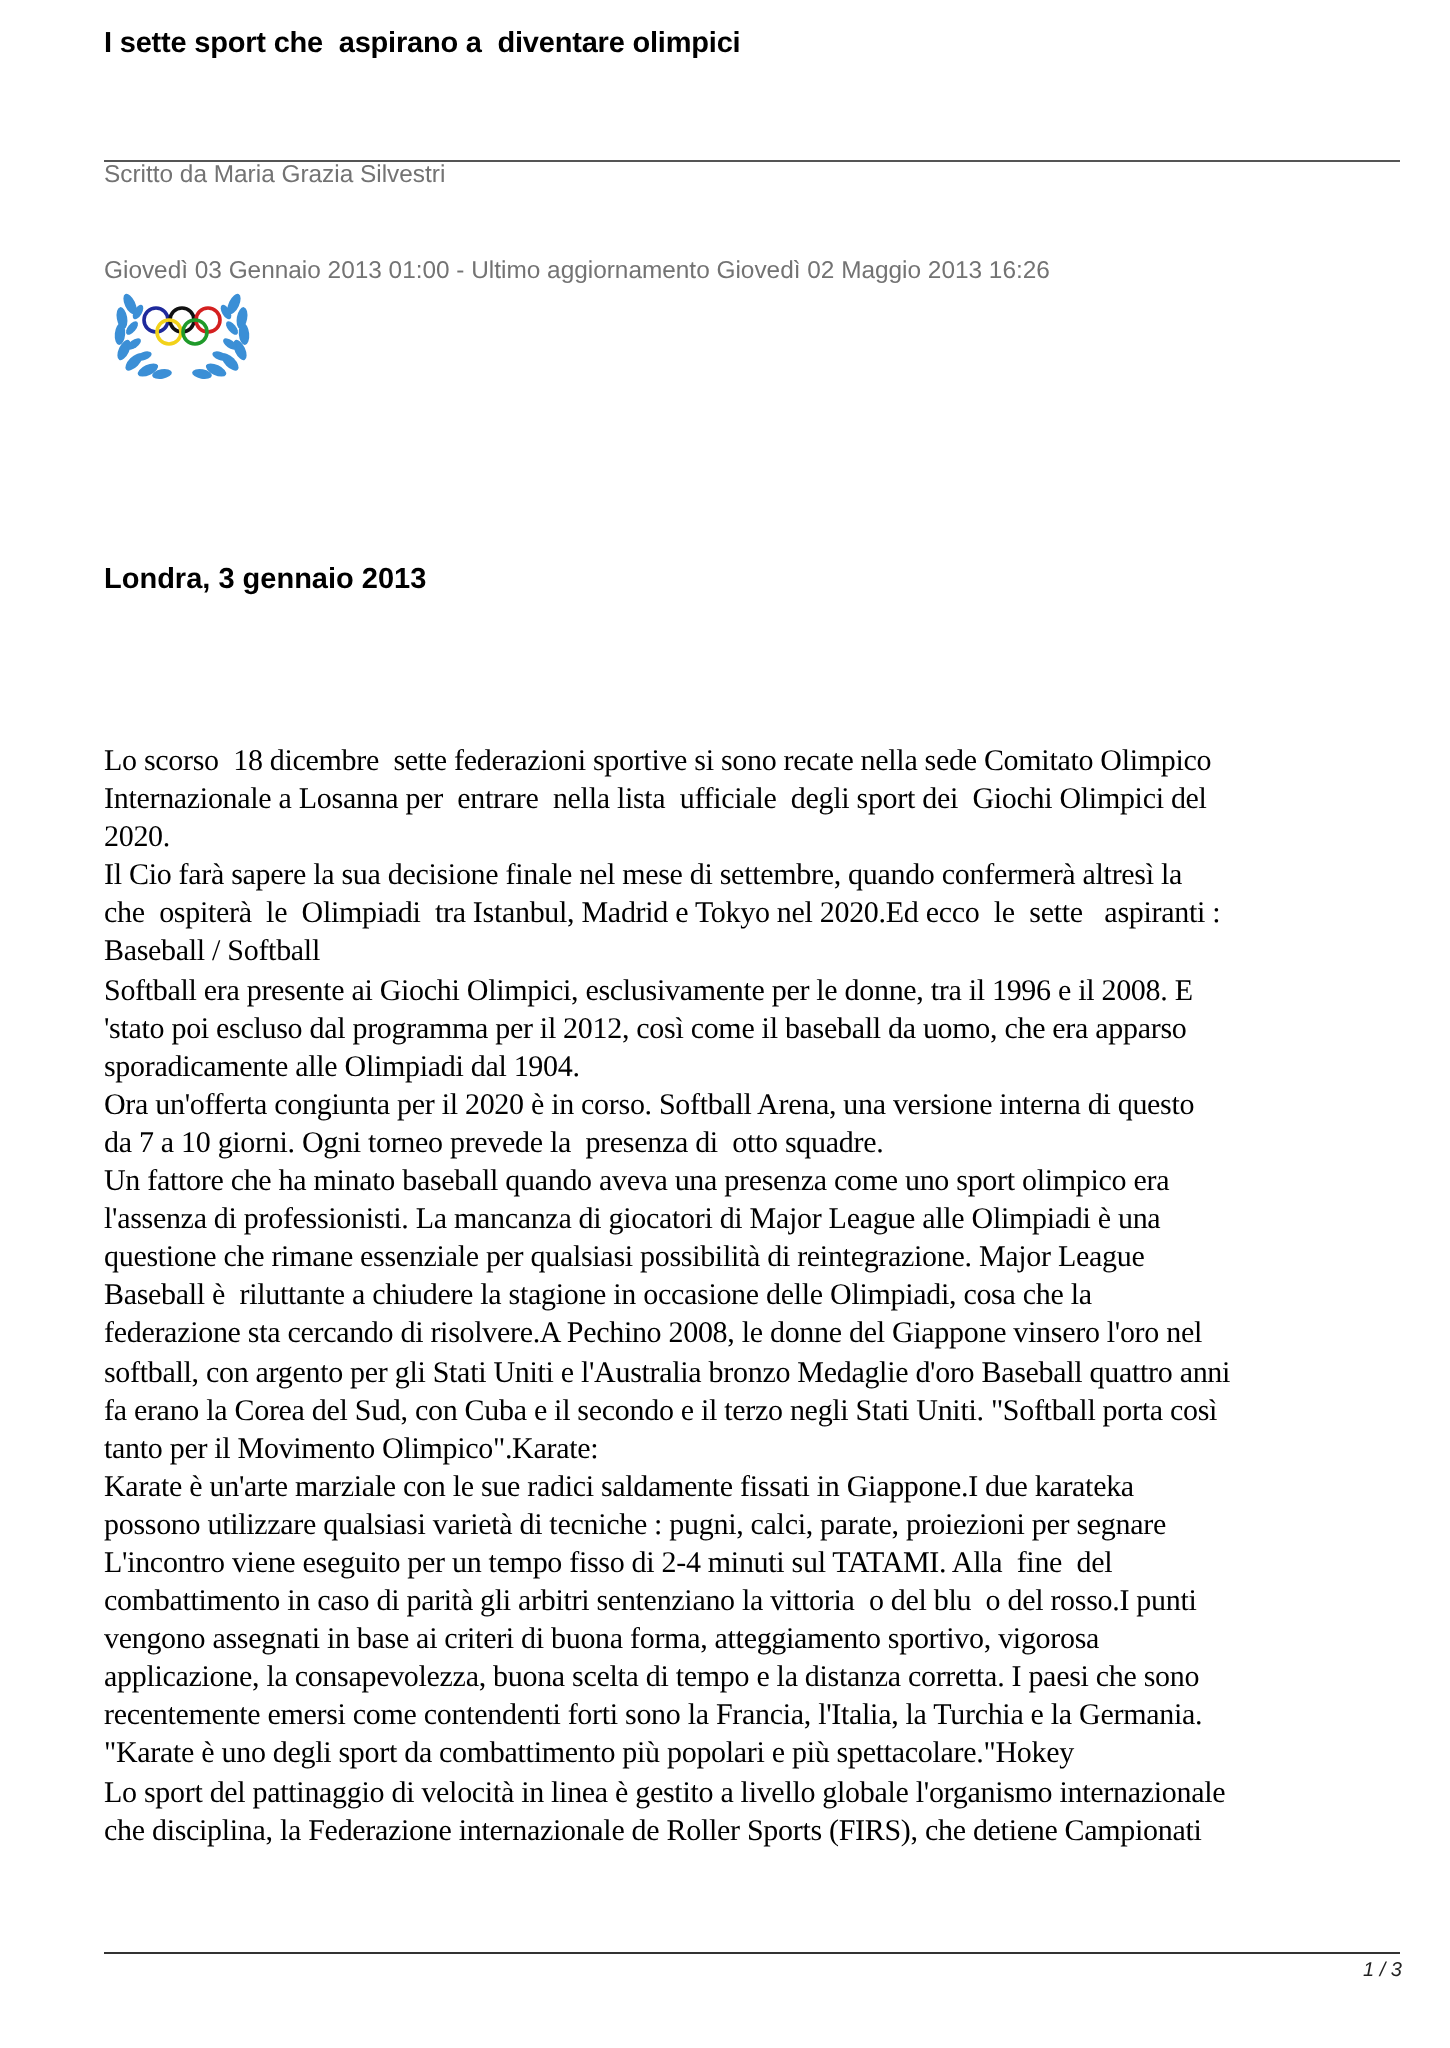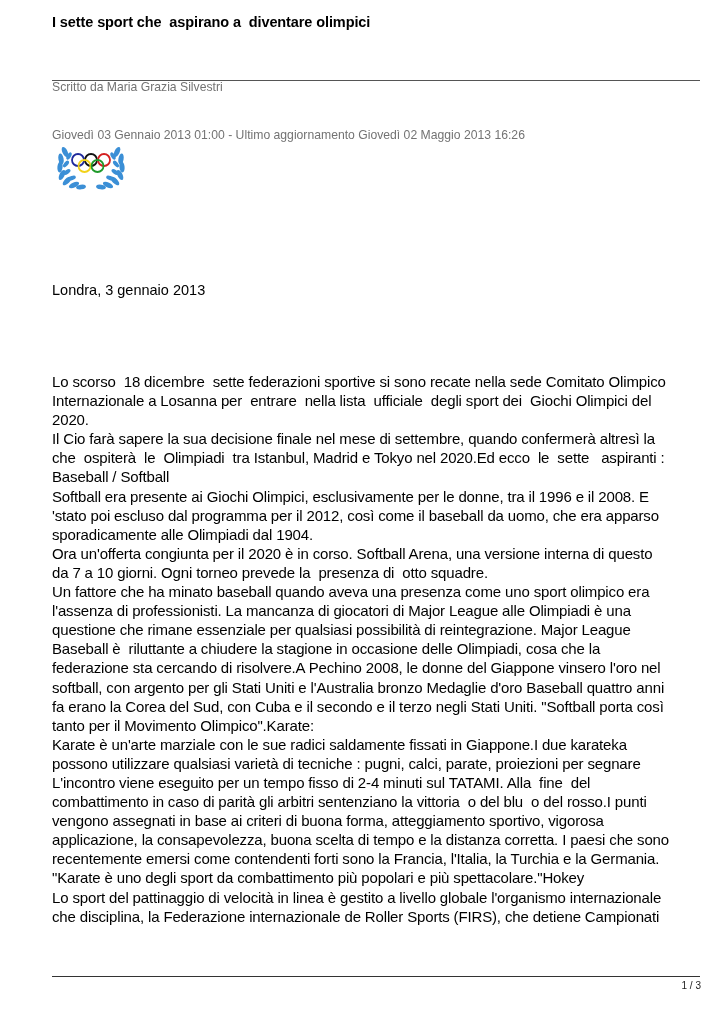--- a/index.html
+++ b/index.html
@@ -51,51 +51,53 @@
     left: 55px;
     top: 138px;
     width: 72px;
     height: 55px;
   }
   .dateline {
     position: absolute;
     left: 52px;
     top: 282px;
     font-size: 14.5px;
-    font-weight: normal;
+    font-weight: bold;
     white-space: pre;
   }
   .body-text {
     position: absolute;
     left: 52px;
     top: 372px;
     width: 660px;
     font-size: 15px;
     line-height: 19.1px;
     letter-spacing: -0.15px;
+    font-family: Liberation Serif, serif;
   }
   .body-text .line {
     display: block;
     white-space: pre;
   }
   .rule-bottom {
     position: absolute;
     left: 52px;
     top: 976px;
     width: 648px;
     height: 0;
     border-top: 1.5px solid #333;
   }
   .page-num {
     position: absolute;
     right: 64px;
     top: 980px;
     font-size: 10px;
     white-space: pre;
     color: #222;
+    font-style: italic;
   }
 </style>
 </head>
 <body>
 
 <div class="page">
 
   <div class="doc-title">I sette sport che  aspirano a  diventare olimpici</div>
 
   <div class="meta">

